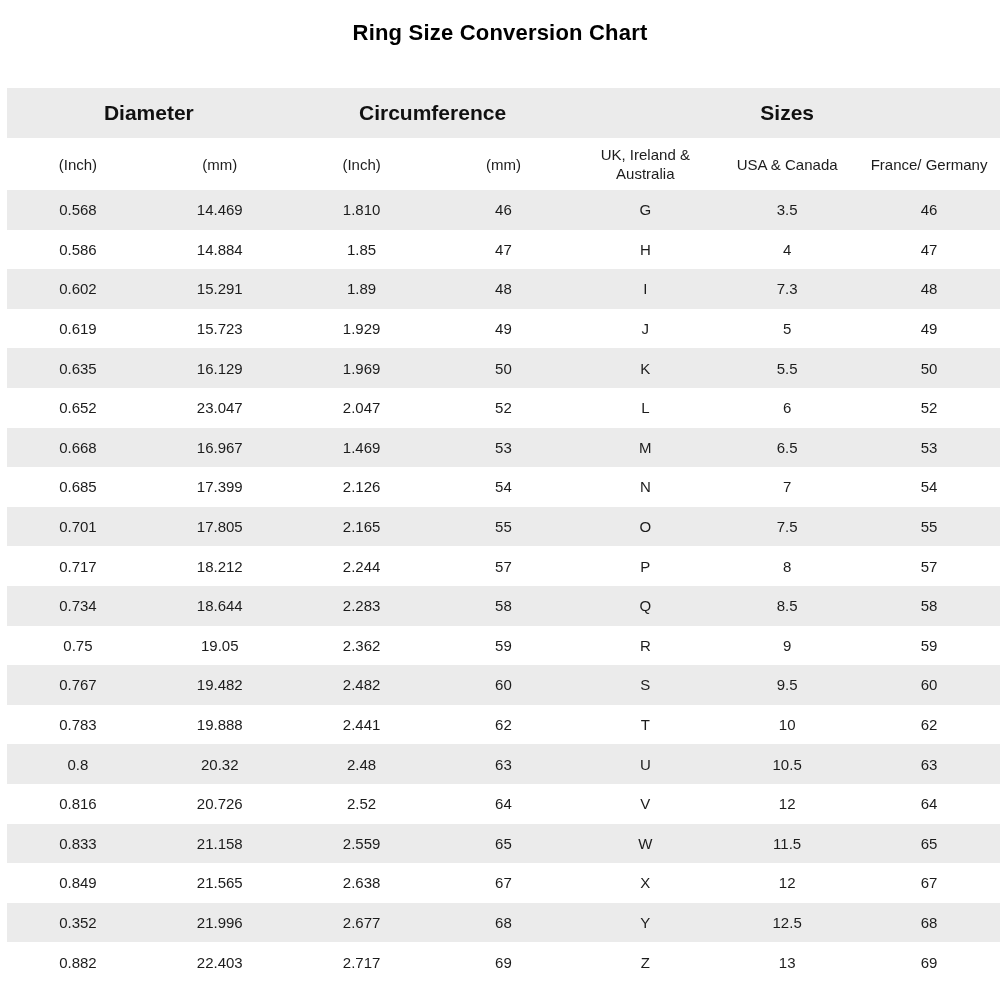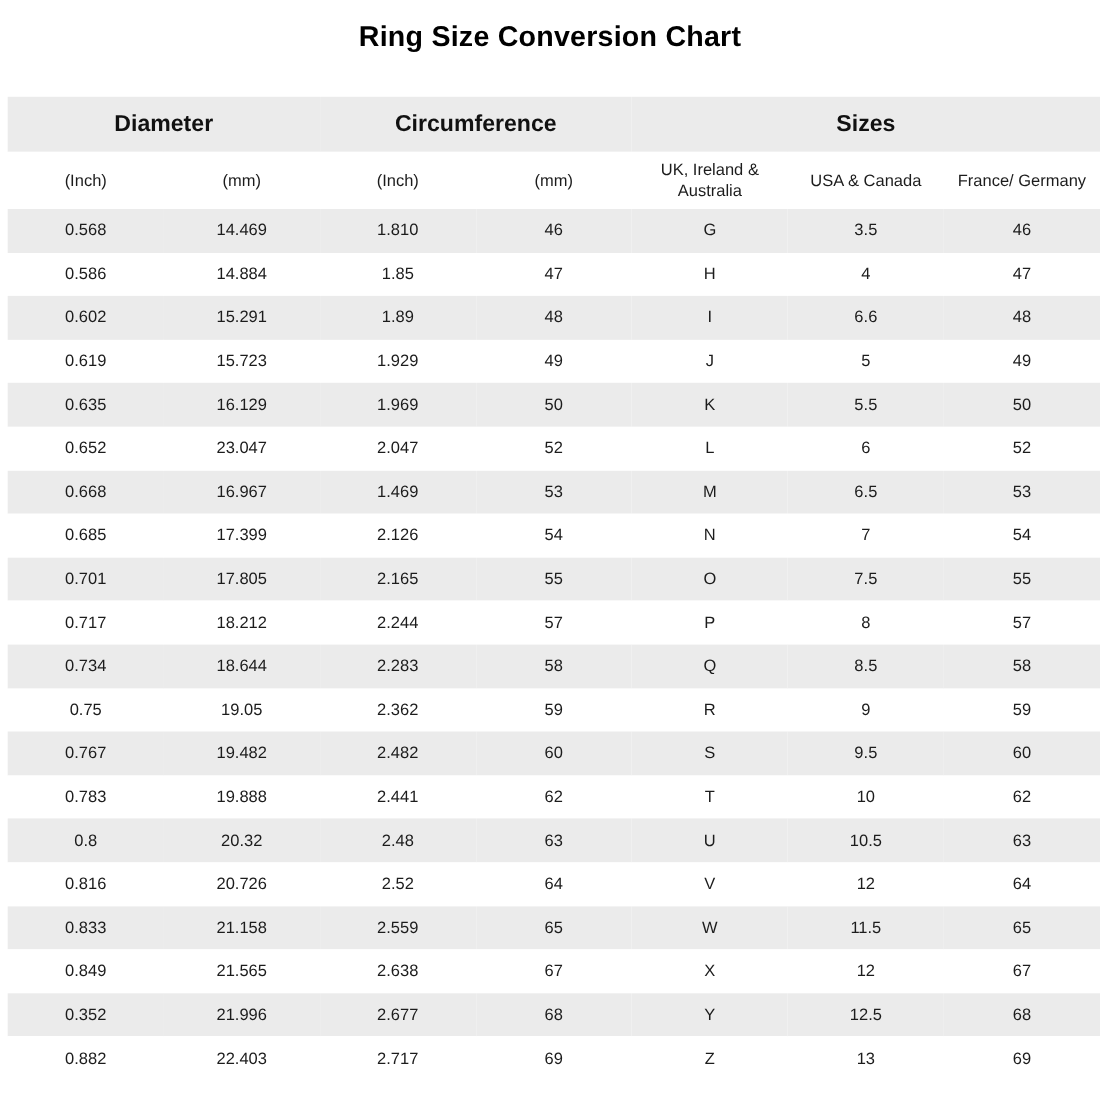--- a/index.html
+++ b/index.html
@@ -8,21 +8,21 @@
     width: 1000px;
     height: 1000px;
     background: #ffffff;
     font-family: "Liberation Sans", sans-serif;
     overflow: hidden;
   }
   .page-title {
     margin: 0;
     padding-top: 20px;
     text-align: center;
-    font-size: 26px;
+    font-size: 22px;
     line-height: 26px;
     font-weight: bold;
     color: #000000;
     letter-spacing: 0.2px;
   }
   .table-wrap {
     margin: 42px 0 0 7px;
     width: 993px;
   }
   table.ring-table {
@@ -116,21 +116,21 @@
             <td>H</td>
             <td>4</td>
             <td>47</td>
           </tr>
           <tr>
             <td>0.602</td>
             <td>15.291</td>
             <td>1.89</td>
             <td>48</td>
             <td>I</td>
-            <td>6.6</td>
+            <td>7.3</td>
             <td>48</td>
           </tr>
           <tr>
             <td>0.619</td>
             <td>15.723</td>
             <td>1.929</td>
             <td>49</td>
             <td>J</td>
             <td>5</td>
             <td>49</td>

